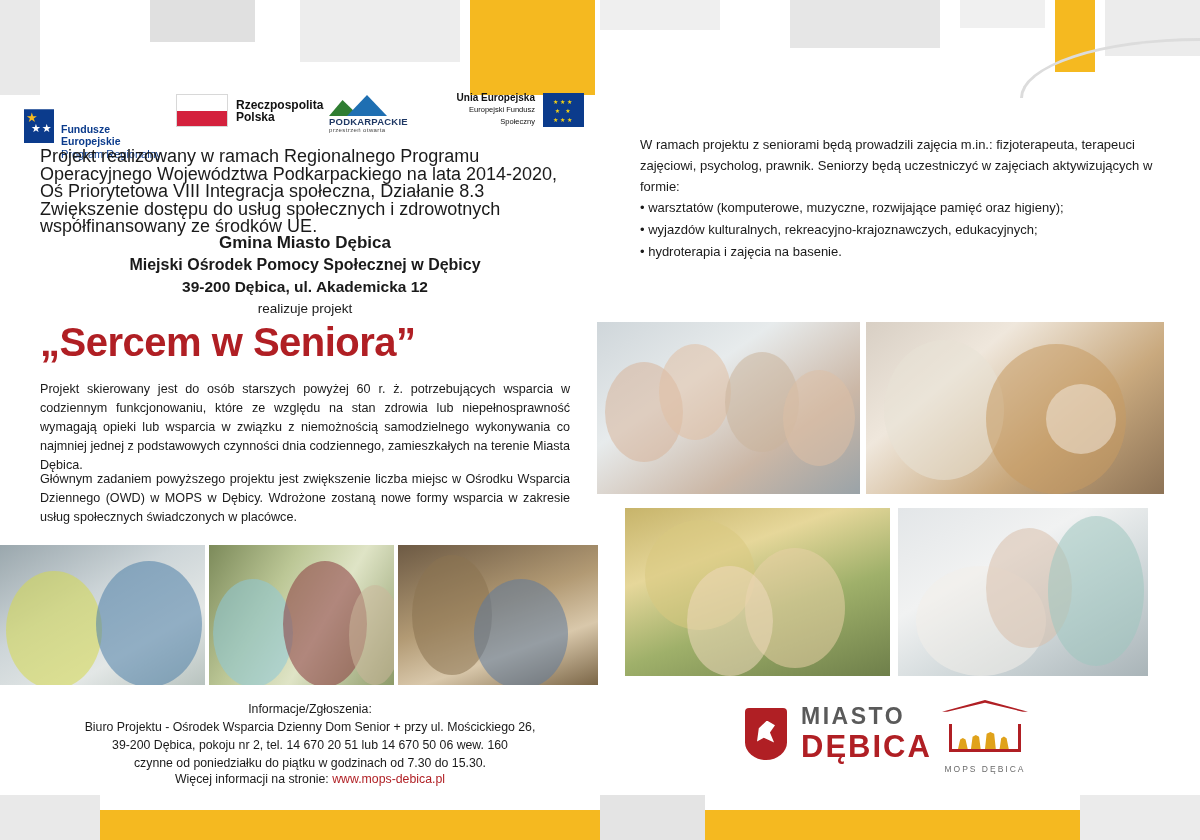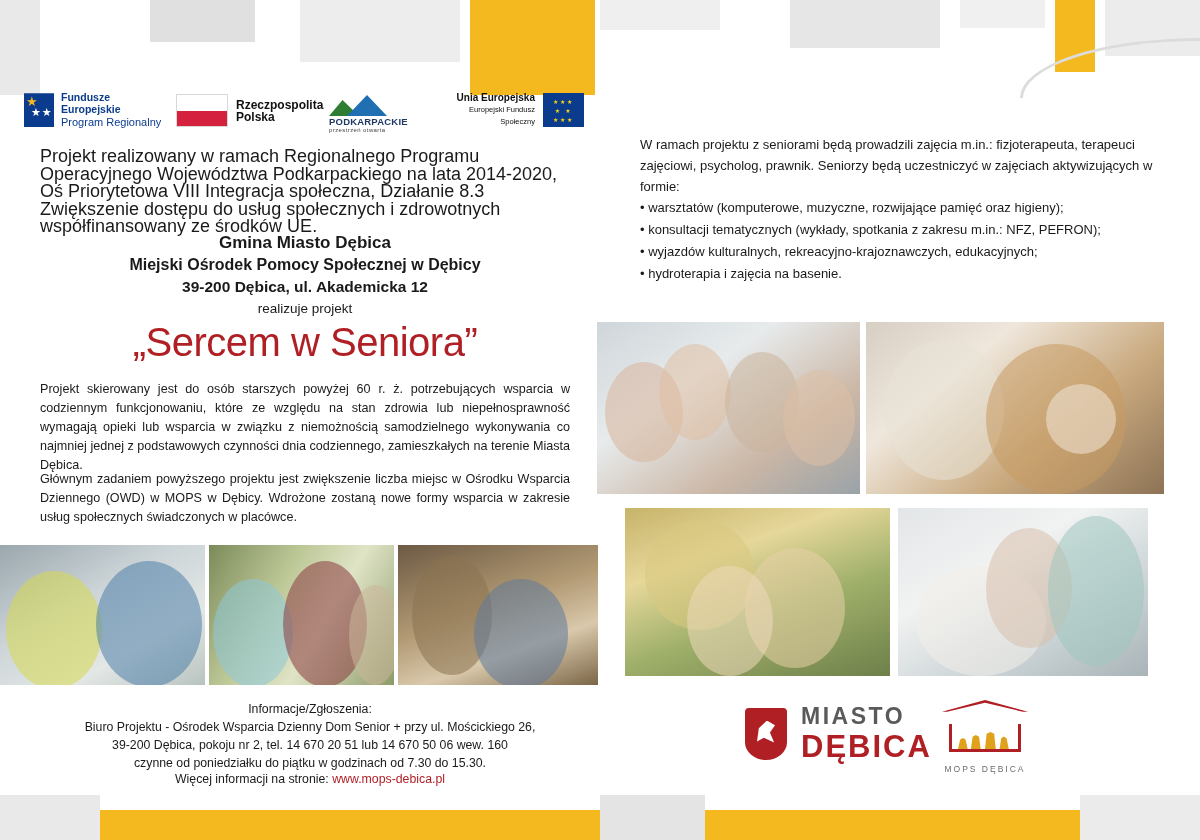--- a/index.html
+++ b/index.html
@@ -57,21 +57,21 @@
     position: relative; margin-right: 7px;
   }
   .fe-star::before {
     content: "★"; position: absolute; color: #f5b920; font-size: 13px;
     left: 2px; top: 1px;
   }
   .fe-star::after {
     content: "★★"; position: absolute; color: #ffffff; font-size: 11px;
     left: 7px; top: 13px; letter-spacing: 1px;
   }
-  .fe-text { font-size: 10.5px; line-height: 11.5px; color: #0b3b8c; font-weight: bold; }
+  .fe-text { font-size: 10.5px; line-height: 11.5px; color: #0b3b8c; font-weight: bold; margin-top: 32px; }
   .fe-sub { font-size: 11px; color: #0b3b8c; font-weight: normal; display:block; margin-top:2px;}
 
   .rp-logo { left: 152px; top: 2px; }
   .pl-flag { width: 52px; height: 33px; border: 1px solid #d8d8d8; margin-right: 8px;
              background: linear-gradient(#ffffff 0%, #ffffff 50%, #d4213d 50%, #d4213d 100%); }
   .rp-text { font-size: 12px; line-height: 12px; color: #111; font-weight: bold; }
 
   .pk-logo { left: 305px; top: 0; display: block; }
   .pk-mark { width: 58px; height: 24px; position: relative; overflow: hidden; }
   .pk-m1 { position: absolute; left: 0; top: 8px; width: 30px; height: 16px; background: #2f7d32;
@@ -100,21 +100,21 @@
     position: absolute; left: 40px; top: 232px; width: 530px;
     text-align: center; color: #1a1a1a;
   }
   .org .l1 { font-size: 17px; font-weight: bold; line-height: 22px; }
   .org .l2 { font-size: 16px; font-weight: bold; line-height: 22px; }
   .org .l3 { font-size: 15.5px; font-weight: bold; line-height: 22px; }
   .org .l4 { font-size: 13.5px; line-height: 22px; font-weight: normal; }
 
   .title {
     position: absolute; left: 40px; top: 320px; width: 530px;
-    text-align: center; font-size: 40px; font-weight: normal; color: #b01f24;
+    text-align: left; font-size: 40px; font-weight: bold; color: #b01f24;
     letter-spacing: -0.5px;
   }
 
   .body-para {
     position: absolute; left: 40px; width: 530px;
     font-size: 12.6px; line-height: 19px; color: #1a1a1a; text-align: justify;
   }
   .para1 { top: 380px; }
   .para2 { top: 470px; }
 
@@ -265,21 +265,20 @@
 
   <div class="title">„Sercem w Seniora”</div>
 
   <div class="body-para para1">Projekt skierowany jest do osób starszych powyżej 60 r. ż. potrzebujących wsparcia w codziennym funkcjonowaniu, które ze względu na stan zdrowia lub niepełnosprawność wymagają opieki lub wsparcia w związku z niemożnością samodzielnego wykonywania co najmniej jednej z podstawowych czynności dnia codziennego, zamieszkałych na terenie Miasta Dębica.</div>
   <div class="body-para para2">Głównym zadaniem powyższego projektu jest zwiększenie liczba miejsc w Ośrodku Wsparcia Dziennego (OWD) w MOPS w Dębicy. Wdrożone zostaną nowe formy wsparcia w zakresie usług społecznych świadczonych w placówce.</div>
 
   <div class="right-text">
     <div>W ramach projektu z seniorami będą prowadzili zajęcia m.in.: fizjoterapeuta, terapeuci zajęciowi, psycholog, prawnik. Seniorzy będą uczestniczyć w zajęciach aktywizujących w formie:</div>
     <div class="bullets">
       <div>• warsztatów (komputerowe, muzyczne, rozwijające pamięć oraz higieny);</div>
-      <div>• konsultacji tematycznych (wykłady, spotkania z zakresu m.in.: NFZ, PEFRON);</div>
       <div>• wyjazdów kulturalnych, rekreacyjno-krajoznawczych, edukacyjnych;</div>
       <div>• hydroterapia i zajęcia na basenie.</div>
     </div>
   </div>
 
   <div class="photo ph-r1 g-group">
     <div class="blob" style="left:8px;top:40px;width:78px;height:100px;background:#d7b49a;"></div>
     <div class="blob" style="left:62px;top:22px;width:72px;height:96px;background:#e0c0a4;"></div>
     <div class="blob" style="left:128px;top:30px;width:74px;height:100px;background:#cbb49c;"></div>
     <div class="blob" style="left:186px;top:48px;width:72px;height:96px;background:#ddbfa6;"></div>

